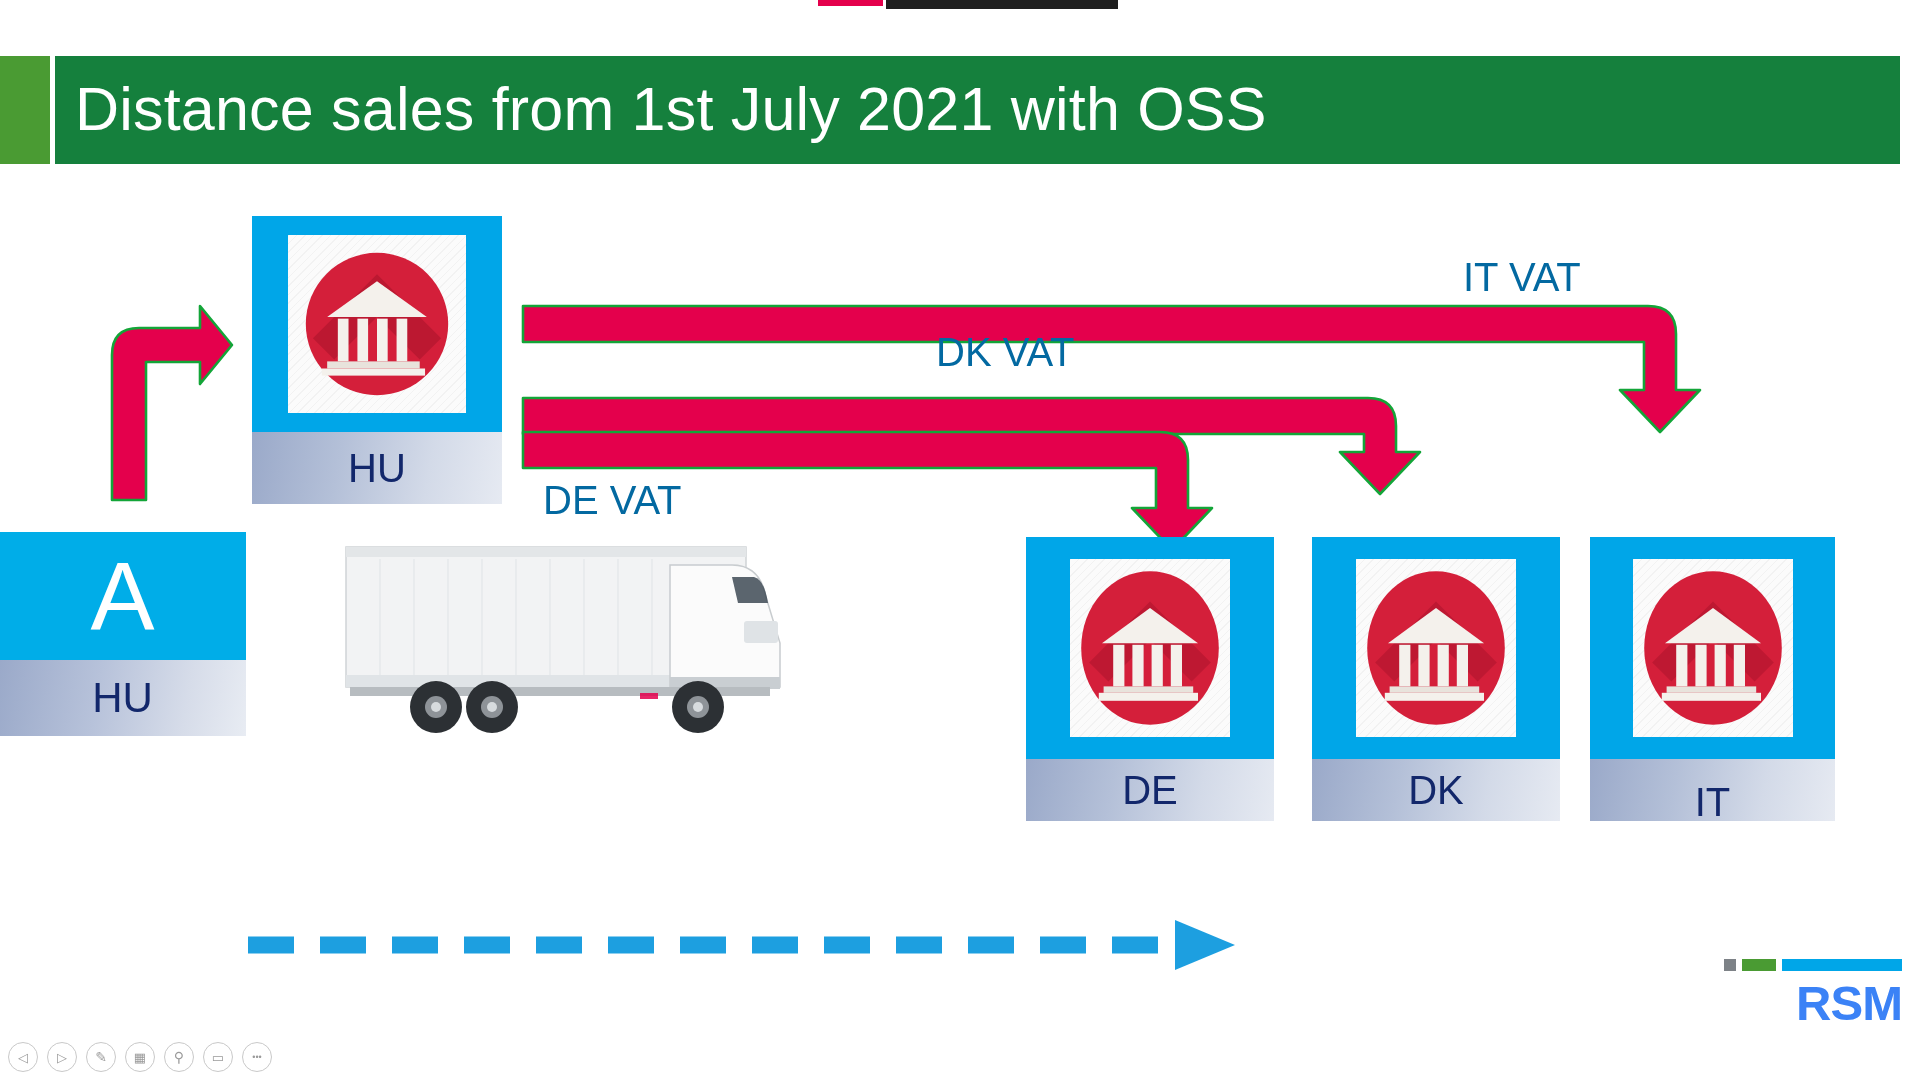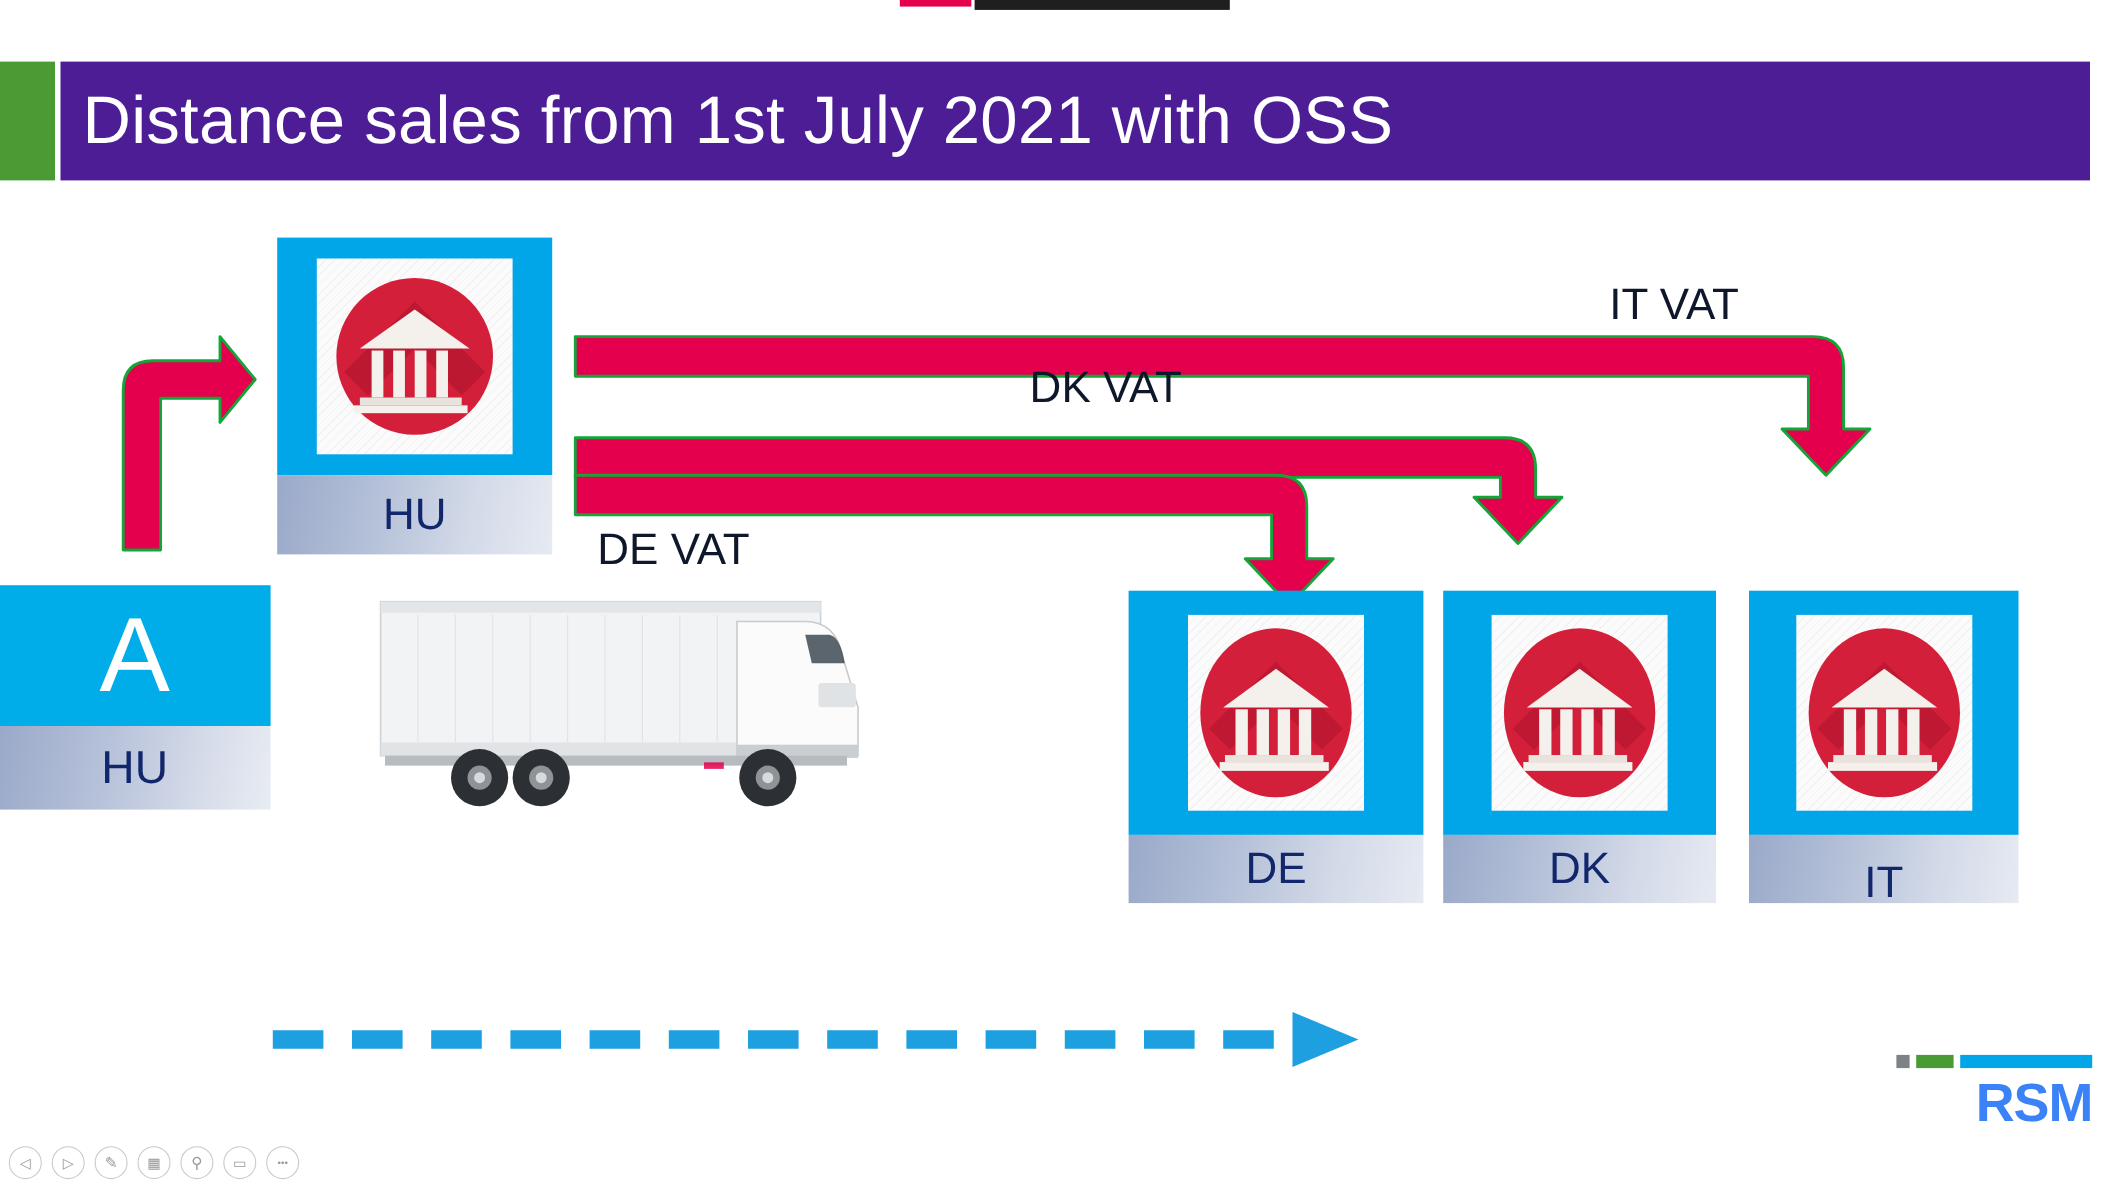--- a/index.html
+++ b/index.html
@@ -6,21 +6,21 @@
   html,body { width:1920px; height:1080px; background:#ffffff; font-family:"Liberation Sans", sans-serif; overflow:hidden; }
   #slide { position:relative; width:1920px; height:1080px; background:#ffffff; }
 
   
   .top-mark { position:absolute; top:0; left:818px; width:300px; height:10px; }
   .top-mark .m1 { position:absolute; left:0; top:0; width:65px; height:6px; background:#e4004c; }
   .top-mark .m2 { position:absolute; left:68px; top:0; width:232px; height:9px; background:#1f1f1f; }
 
   
   .green-tab { position:absolute; left:0; top:56px; width:50px; height:108px; background:#4a9b33; }
-  .title-bar { position:absolute; left:55px; top:56px; width:1845px; height:108px; background:#4c1d95; }
+  .title-bar { position:absolute; left:55px; top:56px; width:1845px; height:108px; background:#15803d; }
   .title-text { position:absolute; left:20px; top:50%; transform:translateY(-52%); color:#ffffff;
                 font-size:61px; font-weight:400; letter-spacing:0.2px; white-space:nowrap;
                 font-family:"Liberation Sans", sans-serif; }
 
   
   .cbox { position:absolute; }
   .cbox .icon-wrap { position:relative; width:100%; background:#00a6e8; display:flex; align-items:center; justify-content:center; }
   .cbox .label-band { position:relative; width:100%;
       background:linear-gradient(100deg,#9aa9c9 0%, #b4c0d8 35%, #d3dae8 70%, #e6eaf2 100%);
       display:flex; align-items:center; justify-content:center; }
@@ -33,21 +33,21 @@
   
   .abox { position:absolute; }
   .abox .top { width:100%; background:#00ade8; display:flex; align-items:center; justify-content:center; }
   .abox .top span { color:#ffffff; font-size:96px; line-height:1; font-family:"Liberation Sans", sans-serif; }
   .abox .band { width:100%;
       background:linear-gradient(100deg,#9aa9c9 0%, #b7c2da 40%, #d6dce9 75%, #e8ecf3 100%);
       display:flex; align-items:center; justify-content:center; }
   .abox .band span { color:#12276b; font-size:42px; font-family:"Liberation Sans", sans-serif; }
 
   
-  .vat-label { position:absolute; color:#0f172a; font-size:40px; white-space:nowrap;
+  .vat-label { position:absolute; color:#0369a1; font-size:40px; white-space:nowrap;
                font-family:"Liberation Sans", sans-serif; }
 
   
   svg.overlay { position:absolute; left:0; top:0; width:1920px; height:1080px; pointer-events:none; }
 
   
   .rsm { position:absolute; right:18px; bottom:52px; width:178px; }
   .rsm .bars { position:relative; height:16px; margin-bottom:4px; }
   .rsm .bars i { position:absolute; top:0; height:12px; display:block; }
   .rsm .b1 { left:0;   width:12px; background:#7d8287; }
@@ -180,21 +180,21 @@
     </div>
     <div class="band" style="height:76px;">
       <span>HU</span>
     </div>
   </div>
 
   <div class="vat-label" style="left:1463px; top:255px;">IT VAT</div>
   <div class="vat-label" style="left:936px; top:330px;">DK VAT</div>
   <div class="vat-label" style="left:543px; top:478px;">DE VAT</div>
 
-  <div class="cbox" style="left:1026px; top:537px; width:268px;">
+  <div class="cbox" style="left:1026px; top:537px; width:248px;">
     <div class="icon-wrap" style="height:222px;">
       <div class="bank-tile" style="width:160px;height:178px;">
         <div class="hatch"></div>
         <svg viewBox="0 0 100 110" width="160" height="178" style="position:absolute;inset:0;">
           <ellipse cx="50" cy="55" rx="43" ry="48" fill="#d41f3a"></ellipse>
           <path d="M50 26 L88 64 L76 76 L50 50 L24 76 L12 64 Z" fill="#a81229" opacity="0.5"></path>
           <path d="M 20 52 L 50 30 L 80 52 Z" fill="#f4f1ec"></path>
           <rect x="27" y="53" width="7" height="26" fill="#f4f1ec"></rect>
           <rect x="39" y="53" width="7" height="26" fill="#f4f1ec"></rect>
           <rect x="51" y="53" width="7" height="26" fill="#f4f1ec"></rect>

